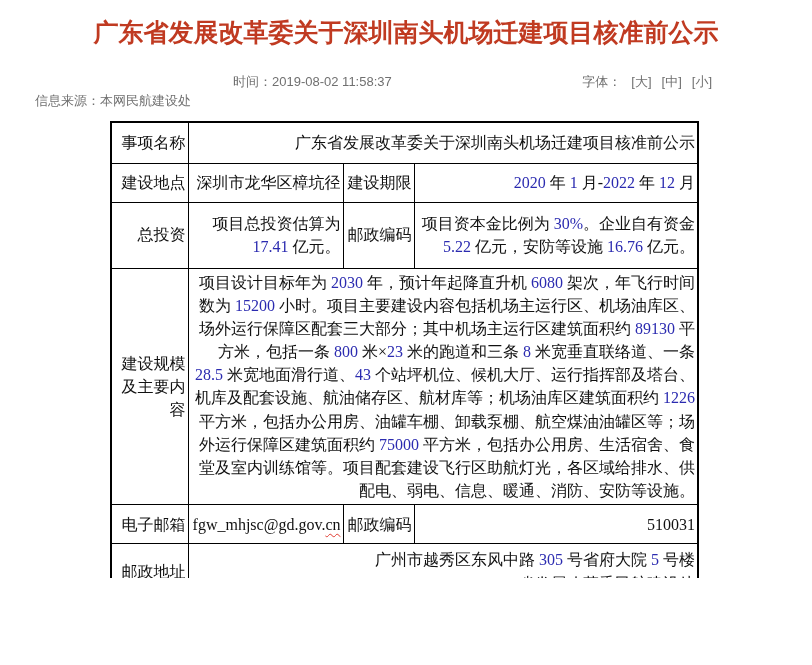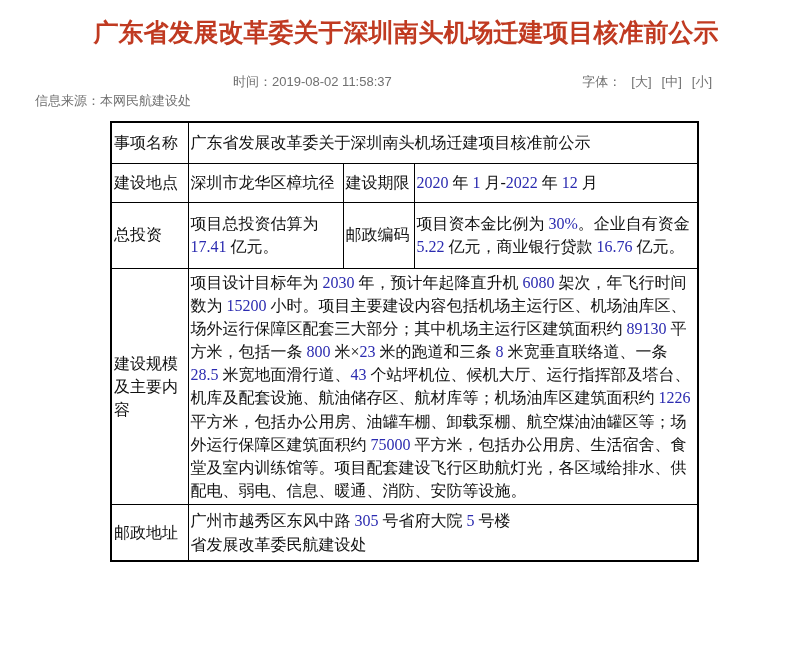--- a/index.html
+++ b/index.html
@@ -46,21 +46,21 @@
     width:587px;
     margin:24px 0 0 110px;
     border:2px solid var(--border-color);
     font-family:"Liberation Serif","DejaVu Serif",serif;
     font-size:16px;
     color:var(--text-color);
   }
   table.notice td{
     border:1px solid var(--border-color);
     padding:2px 2px;
-    text-align:left;
+    text-align:right;
     vertical-align:middle;
     line-height:1.45;
   }
   td.lbl{white-space:nowrap;padding:2px 0;}
   td.lbl-wrap{white-space:normal;padding:2px 4px;line-height:1.62;}
   td.cell-left{text-align:left;padding:2px 6px;}
   td.cell-justify{
     text-align:justify;
     padding:2px 8px;
     line-height:20.6px;
@@ -114,25 +114,31 @@
       <tr class="h39">
         <td class="lbl">建设地点</td>
         <td>深圳市龙华区樟坑径</td>
         <td class="lbl">建设期限</td>
         <td><span class="num">2020</span><span> 年 </span><span class="num">1</span><span> 月-</span><span class="num">2022</span><span> 年 </span><span class="num">12</span><span> 月</span></td>
       </tr>
       <tr class="h66">
         <td class="lbl">总投资</td>
         <td><span>项目总投资估算为 </span><span class="num">17.41</span><span> 亿元。</span></td>
         <td class="lbl">邮政编码</td>
-        <td class="cell-left"><span>项目资本金比例为 </span><span class="num">30%</span><span>。企业自有资金 </span><span class="num">5.22</span><span> 亿元，商业银行贷款 </span><span class="num">16.76</span><span> 亿元。</span></td>
+        <td class="cell-left"><span>项目资本金比例为 </span><span class="num">30%</span><span>。企业自有资金 </span><span class="num">5.22</span><span> 亿元，安防等设施 </span><span class="num">16.76</span><span> 亿元。</span></td>
       </tr>
       <tr class="h226">
         <td class="lbl-wrap">建设规模及主要内容</td>
         <td colspan="3" class="cell-justify"><span>项目设计目标年为 </span><span class="num">2030</span><span> 年，预计年起降直升机 </span><span class="num">6080</span><span> 架次，年飞行时间数为 </span><span class="num">15200</span><span> 小时。项目主要建设内容包括机场主运行区、机场油库区、场外运行保障区配套三大部分；其中机场主运行区建筑面积约 </span><span class="num">89130</span><span> 平方米，包括一条 </span><span class="num">800</span><span> 米×</span><span class="num">23</span><span> 米的跑道和三条 </span><span class="num">8</span><span> 米宽垂直联络道、一条 </span><span class="num">28.5</span><span> 米宽地面滑行道、</span><span class="num">43</span><span> 个站坪机位、候机大厅、运行指挥部及塔台、机库及配套设施、航油储存区、航材库等；机场油库区建筑面积约 </span><span class="num">1226</span><span> 平方米，包括办公用房、油罐车棚、卸载泵棚、航空煤油油罐区等；场外运行保障区建筑面积约 </span><span class="num">75000</span><span> 平方米，包括办公用房、生活宿舍、食堂及室内训练馆等。项目配套建设飞行区助航灯光，各区域给排水、供配电、弱电、信息、暖通、消防、安防等设施。</span></td>
+      </tr>
+      <tr class="h39">
+        <td class="lbl">电子邮箱</td>
+        <td><span>fgw_mhjsc@gd.gov.</span><span class="wavy">cn</span></td>
+        <td class="lbl">邮政编码</td>
+        <td>510031</td>
       </tr>
       <tr class="h56">
         <td class="lbl">邮政地址</td>
         <td colspan="3" class="pre"><span>广州市越秀区东风中路 </span><span class="num">305</span><span> 号省府大院 </span><span class="num">5</span><span> 号楼
 省发展改革委民航建设处</span></td>
       </tr>
     </tbody>
   </table>
 
 </div>

